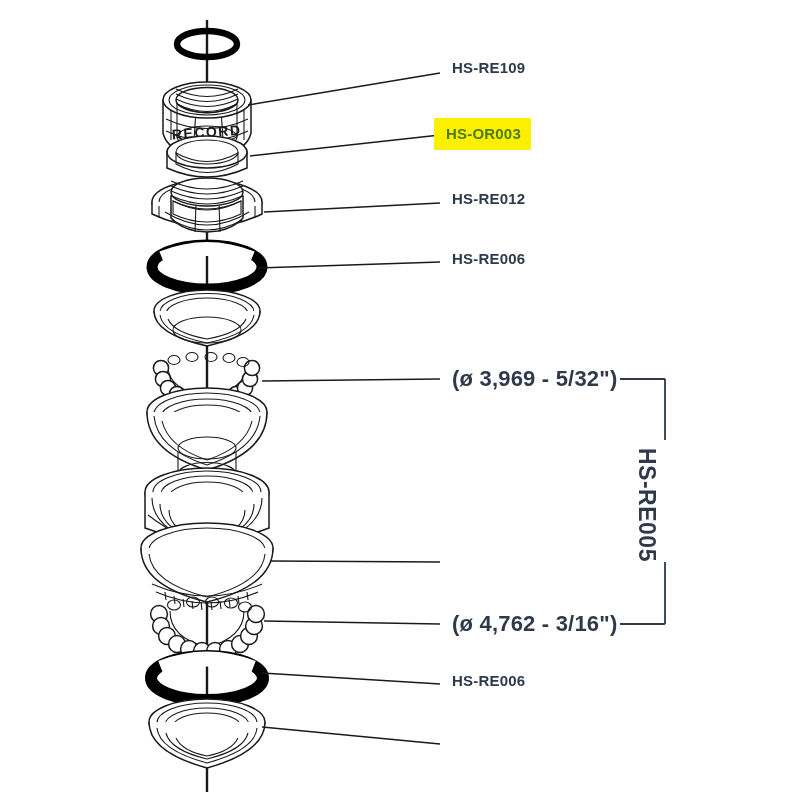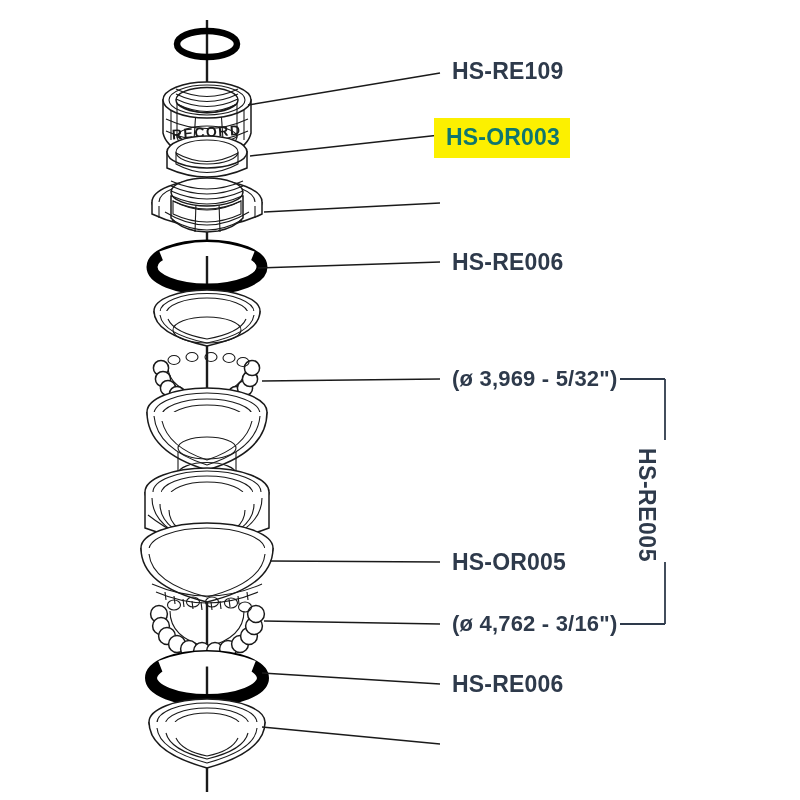--- a/index.html
+++ b/index.html
@@ -23,30 +23,30 @@
   #artwork {
     position: absolute;
     left: 0;
     top: 0;
     width: 800px;
     height: 800px;
   }
   .label {
     position: absolute;
     font-family: "Liberation Sans", sans-serif;
-    font-size: 23px;
+    font-size: 15px;
     font-weight: 600;
     letter-spacing: 0.2px;
     color: #2e3a4b;
     white-space: nowrap;
     line-height: 1;
   }
   .label.highlight {
     background: #fcf000;
-    color: #0f766e;
+    color: #4d7c0f;
     padding: 8px 10px 9px 12px;
     left: 434px;
   }
   .label.dim {
     font-size: 22px;
     font-weight: 600;
   }
   .label.vertical {
     transform-origin: left top;
     transform: rotate(90deg);
@@ -294,26 +294,26 @@
       <path class="brk" d="M665 379 L665 440"></path>
       <path class="brk" d="M665 562 L665 624"></path>
       <path class="brk" d="M620 624 L665 624"></path>
     </g>
   </svg>
 
   <div class="label" style="left:452px; top:60px;">HS-RE109</div>
 
   <div class="label highlight" style="top:118px;">HS-OR003</div>
 
+  <div class="label" style="left:452px; top:191px;">HS-RE012</div>
 
   <div class="label" style="left:452px; top:251px;">HS-RE006</div>
 
   <div class="label dim" style="left:452px; top:368px;">(ø 3,969 - 5/32")</div>
 
-  <div class="label" style="left:452px; top:551px;">HS-OR005</div>
 
   <div class="label dim" style="left:452px; top:613px;">(ø 4,762 - 3/16")</div>
 
   <div class="label" style="left:452px; top:673px;">HS-RE006</div>
 
 
   <div class="label vertical" style="left:658px; top:448px;">HS-RE005</div>
 
 </div>
 

